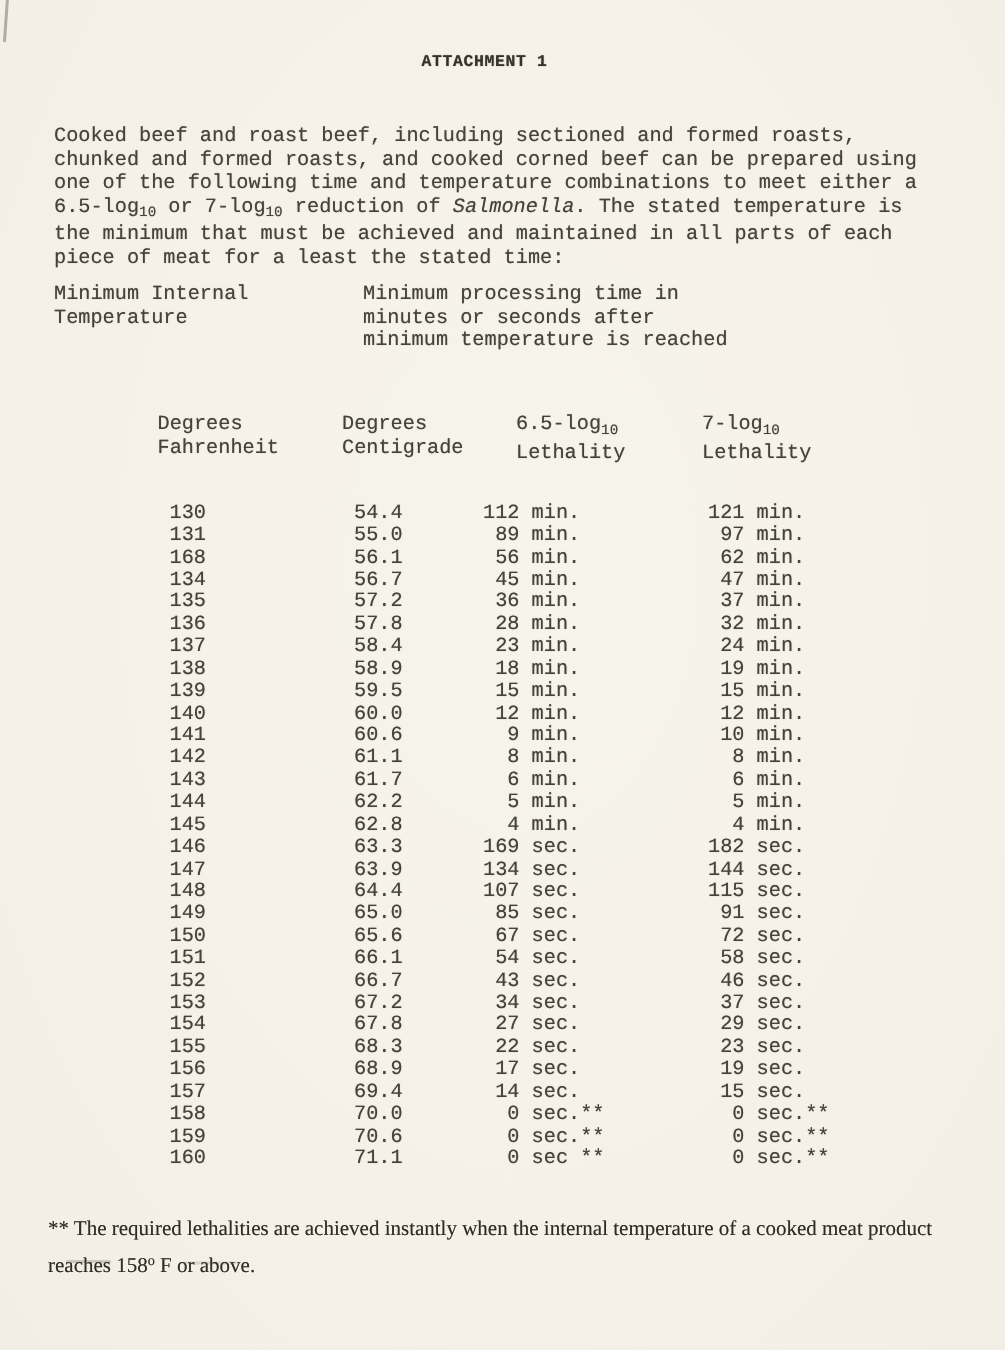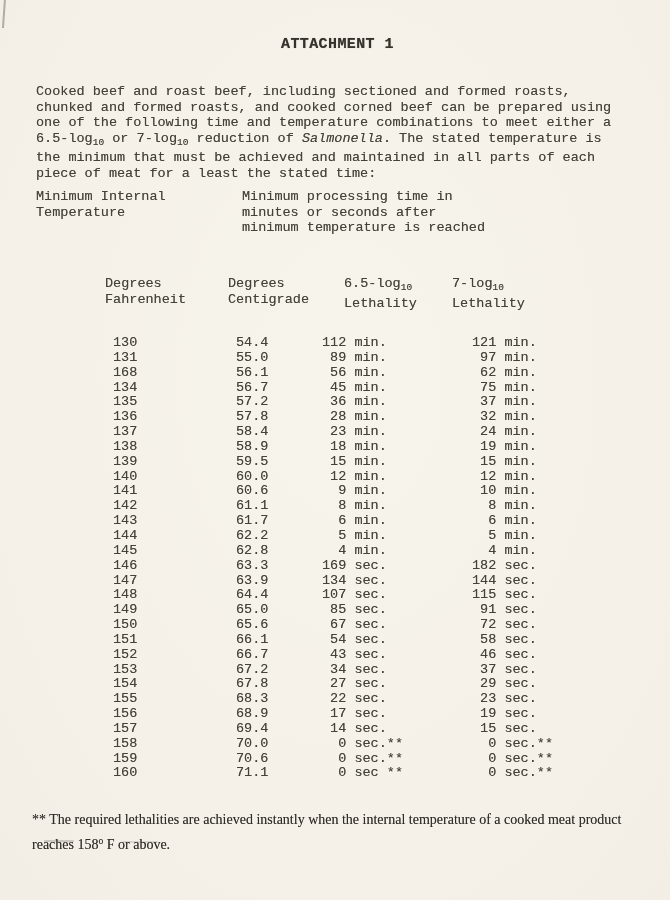--- a/index.html
+++ b/index.html
@@ -12,35 +12,35 @@
     font-family:"Liberation Mono","DejaVu Sans Mono",monospace;
   }
   .mono{
     font-family:"Liberation Mono","DejaVu Sans Mono",monospace;
     font-size:13.5px;
     color:#454239;
     text-shadow:0 0 .6px rgba(70,64,52,.55);
   }
   .title{
     position:absolute;left:281px;top:36px;
-    font-weight:700;font-size:15px;letter-spacing:.4px;
+    font-weight:700;font-size:11px;letter-spacing:.4px;
     color:#35322b;text-shadow:0 0 .7px rgba(45,40,32,.6);
     margin:0;
   }
   .intro{position:absolute;left:36px;top:84px;line-height:15.5px;}
   .intro .line{white-space:pre;}
   .def-left{position:absolute;left:36px;top:189px;line-height:15.5px;}
   .def-right{position:absolute;left:242px;top:189px;line-height:15.5px;}
   .def-left .line,.def-right .line{white-space:pre;}
   .col-headers{position:absolute;top:276px;left:0;width:566px;height:34px;}
   .col-hdr{position:absolute;top:0;line-height:16px;white-space:pre;}
   .col-hdr.h0{left:105px;}
   .col-hdr.h1{left:228px;}
   .col-hdr.h2{left:344px;}
-  .col-hdr.h3{left:452px;}
+  .col-hdr.h3{left:468px;}
   .tbl{position:absolute;left:0;top:336px;width:670px;}
   .trow{position:relative;height:14.85px;line-height:14.85px;}
   .tcell{position:absolute;top:0;white-space:pre;}
   .c0{left:113px;}
   .c1{left:236px;}
   .c2{left:322px;}
   .c3{left:472px;}
   .footnote{
     position:absolute;left:32px;top:809px;width:625px;
     font-family:"Liberation Serif","DejaVu Serif",serif;
@@ -108,21 +108,21 @@
       <div class="trow">
         <span class="tcell c0">168</span>
         <span class="tcell c1">56.1</span>
         <span class="tcell c2"> 56 min.</span>
         <span class="tcell c3"> 62 min.</span>
       </div>
       <div class="trow">
         <span class="tcell c0">134</span>
         <span class="tcell c1">56.7</span>
         <span class="tcell c2"> 45 min.</span>
-        <span class="tcell c3"> 75 min.</span>
+        <span class="tcell c3"> 47 min.</span>
       </div>
       <div class="trow">
         <span class="tcell c0">135</span>
         <span class="tcell c1">57.2</span>
         <span class="tcell c2"> 36 min.</span>
         <span class="tcell c3"> 37 min.</span>
       </div>
       <div class="trow">
         <span class="tcell c0">136</span>
         <span class="tcell c1">57.8</span>

